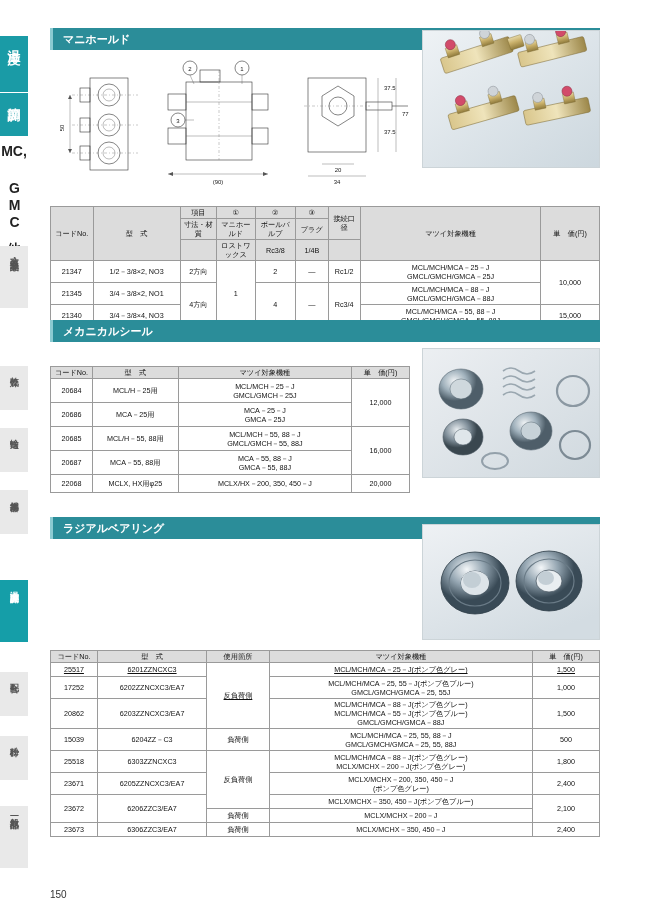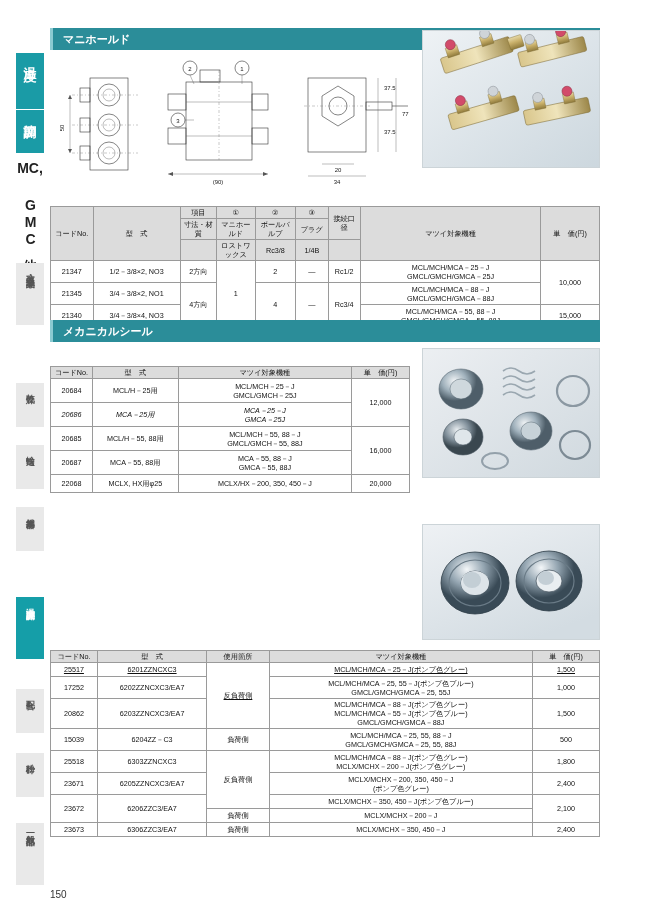--- a/index.html
+++ b/index.html
@@ -16,30 +16,29 @@
 
   
   #sidebar {
     position: absolute;
     left: 0; top: 0;
     width: 28px; height: 919px;
     background: #ffffff;
   }
   .side-tab {
     position: absolute;
-    left: 16px; width: 28px;
+    left: 0; width: 28px;
     background: #e9e9e9;
     color: #555;
     text-align: center;
     font-size: 9px;
     line-height: 11px;
     letter-spacing: 0px;
     padding-top: 4px;
     font-weight: bold;
-    margin-top: 17px;
   }
   .side-tab.accent {
     background: #159ea8;
     color: #ffffff;
   }
   .side-tab.title-tab {
     background: #1a9ba6;
     color: #ffffff;
     font-size: 13px;
     line-height: 15px;
@@ -417,21 +416,21 @@
       <th style="width:174px;">マツイ対象機種</th>
       <th style="width:58px;">単　価(円)</th>
     </tr>
     <tr style="height:24px;">
       <td class="code">20684</td>
       <td>MCL/H－25用</td>
       <td style="white-space:pre-line;">MCL/MCH－25－J
 GMCL/GMCH－25J</td>
       <td rowspan="2">12,000</td>
     </tr>
-    <tr style="height:24px;font-style:italic;">
+    <tr style="height:24px;">
       <td class="code">20686</td>
       <td>MCA－25用</td>
       <td style="white-space:pre-line;">MCA－25－J
 GMCA－25J</td>
     </tr>
     <tr style="height:24px;">
       <td class="code">20685</td>
       <td>MCL/H－55, 88用</td>
       <td style="white-space:pre-line;">MCL/MCH－55, 88－J
 GMCL/GMCH－55, 88J</td>
@@ -445,20 +444,23 @@
     </tr>
     <tr style="height:18px;">
       <td class="code">22068</td>
       <td>MCLX, HX用φ25</td>
       <td>MCLX/HX－200, 350, 450－J</td>
       <td>20,000</td>
     </tr>
   </tbody>
     </table>
 
+  <div class="sec-header" style="top:517px;">
+    <span>ラジアルベアリング</span>
+  </div>
 
   <div class="photo" style="left:372px; top:524px; width:178px; height:116px;">
     <svg width="178" height="116" viewBox="0 0 178 116">
       <defs>
         <linearGradient id="bgp3" x1="0" y1="0" x2="0.6" y2="1">
           <stop offset="0%" stop-color="#eef1f4"></stop>
           <stop offset="100%" stop-color="#d3dce2"></stop>
         </linearGradient>
         <radialGradient id="br" cx="38%" cy="28%">
           <stop offset="0%" stop-color="#f4f7f9"></stop>

